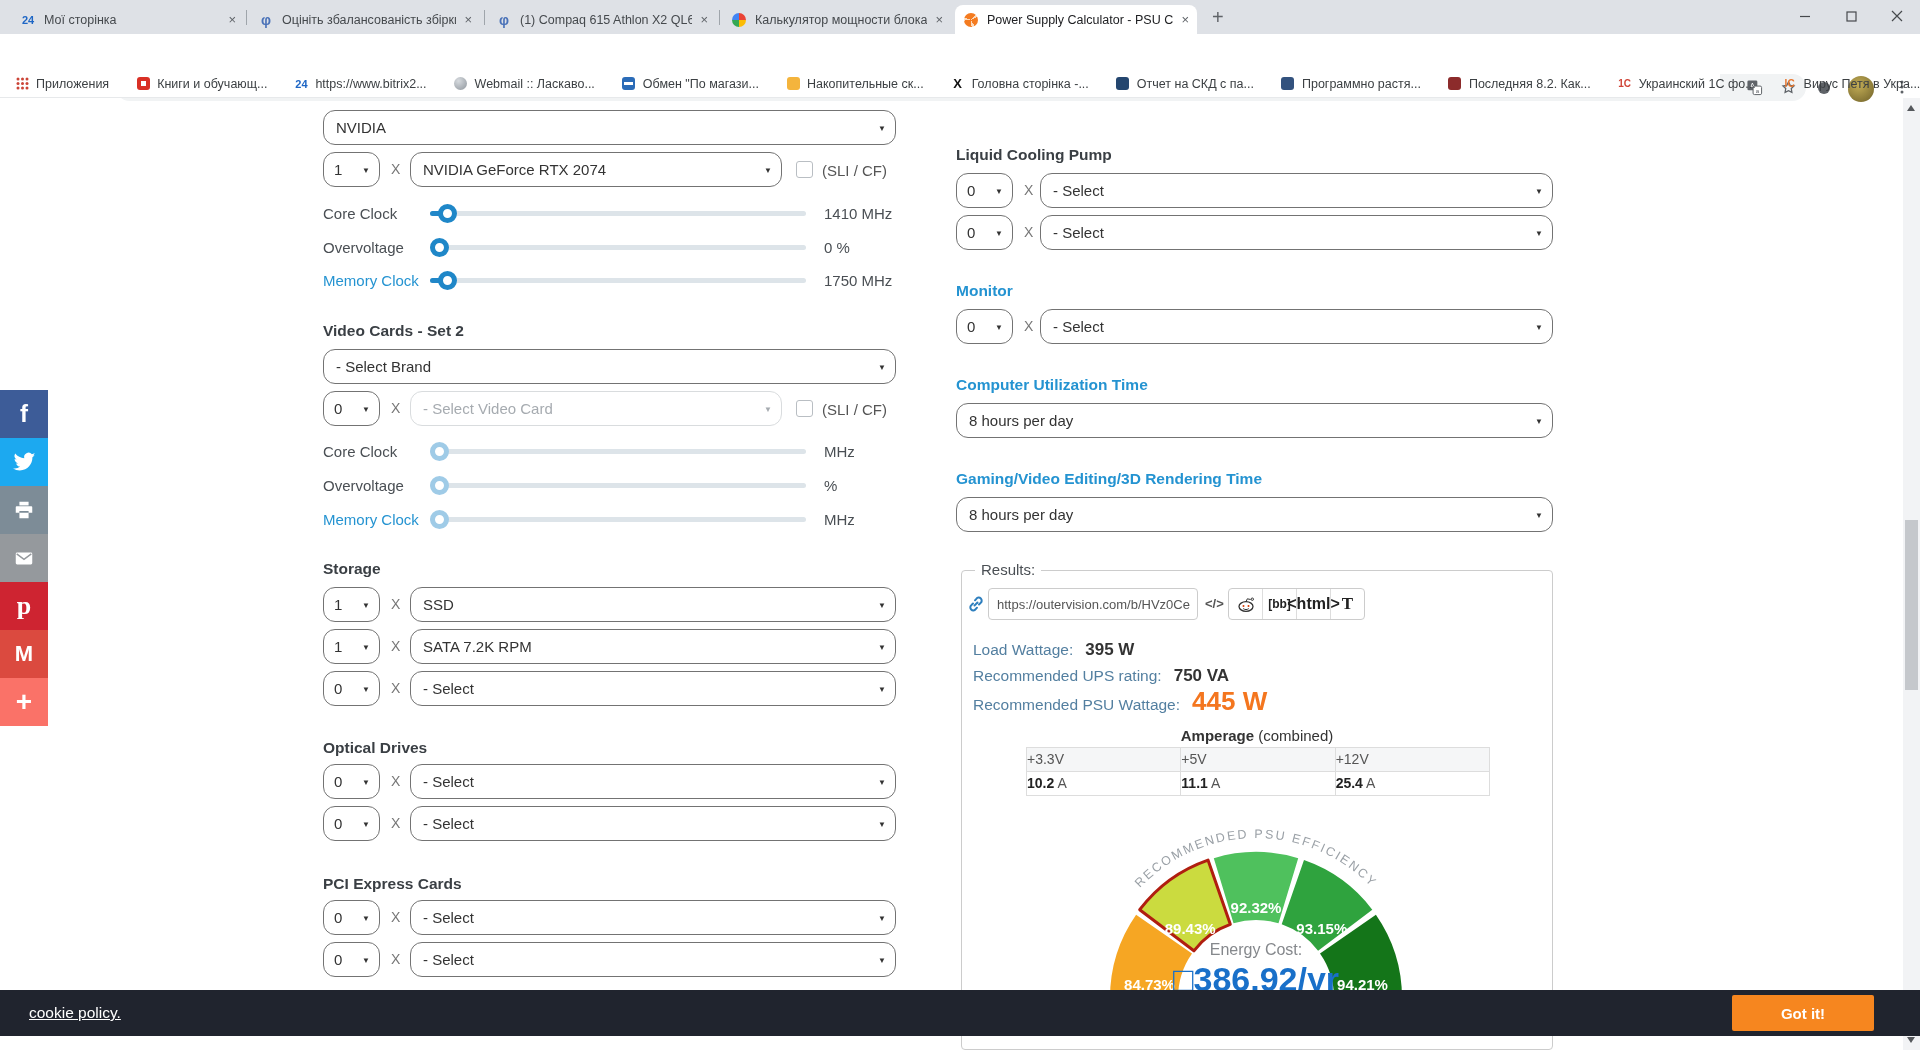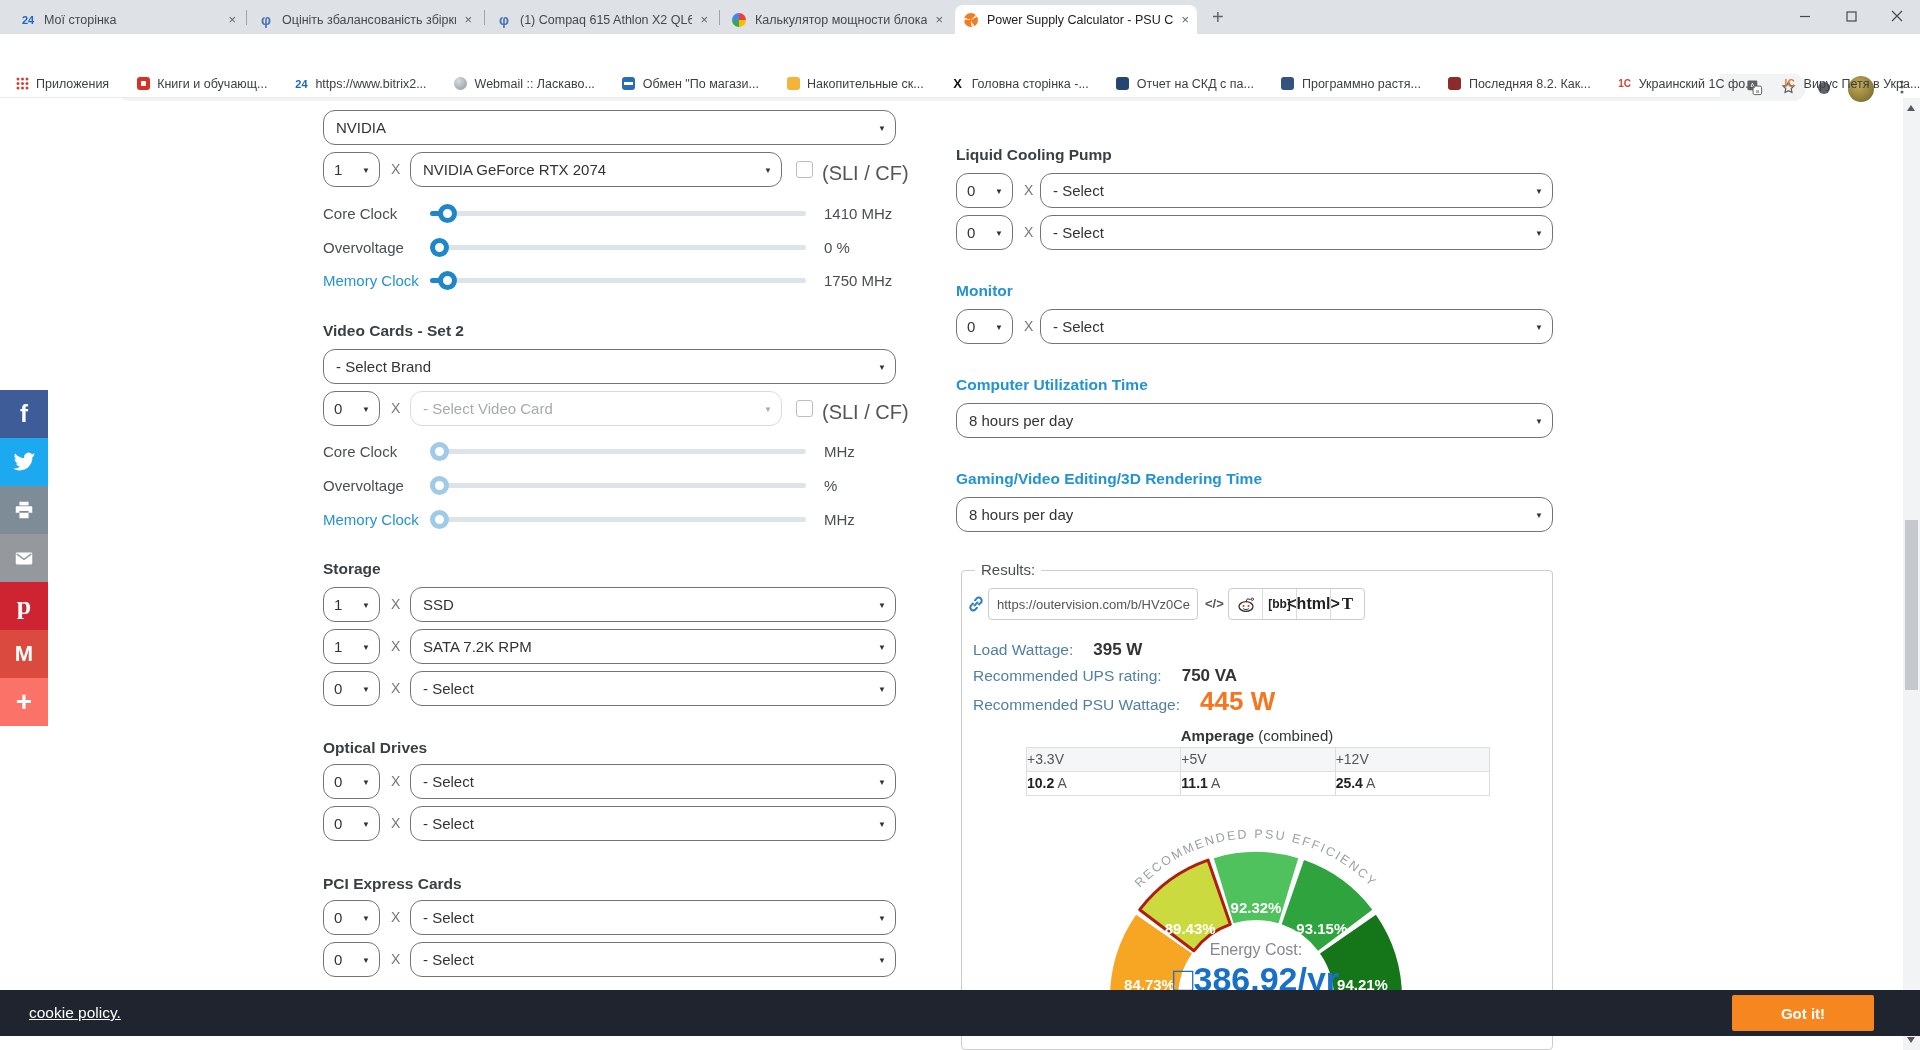--- a/index.html
+++ b/index.html
@@ -35,35 +35,35 @@
   .hdr{position:absolute;font-weight:700;font-size:15.5px;color:#3a3f44;white-space:nowrap}
   .hdr.blue{color:#2493d1}
   .sl-label{position:absolute;font-size:15px;color:#4a4f54;white-space:nowrap}
   .sl-label.blue{color:#2493d1}
   .sl-val{position:absolute;font-size:15px;color:#4a4f54;white-space:nowrap}
   .track{position:absolute;height:5px;border-radius:3px;background:#dde4e9;width:376px}
   .fill{position:absolute;left:0;top:0;height:5px;border-radius:3px;background:#2187c8}
   .thumb{position:absolute;top:-7px;width:19px;height:19px;border-radius:50%;background:#fff;border:5px solid #1f87c8;box-sizing:border-box}
   .thumb.dis{border-color:#9fcbe7}
   .cb{position:absolute;width:17px;height:17px;background:#fff;border:1px solid #b9bec3;border-radius:3px;box-sizing:border-box}
-  .plain{position:absolute;font-size:20px;color:#555;white-space:nowrap}
+  .plain{position:absolute;font-size:15px;color:#555;white-space:nowrap}
   
   .sbtn{position:absolute;left:0;width:48px;height:48px;display:flex;align-items:center;justify-content:center;color:#fff}
   
   .fieldset{position:absolute;left:961px;top:570px;width:592px;height:480px;border:1px solid #ccc;border-radius:4px;box-sizing:border-box}
   .legend{position:absolute;left:975px;top:561px;background:#fff;padding:0 6px;font-size:15px;color:#4a4f54}
   .share-input{position:absolute;left:988px;top:588px;width:210px;height:32px;border:1px solid #ccc;border-radius:4px;
                box-sizing:border-box;display:flex;align-items:center;padding:0 8px;font-size:13px;color:#555;background:#fff;white-space:nowrap;overflow:hidden}
   .codeicon{position:absolute;left:1205px;top:596px;font-size:13px;font-weight:bold;color:#555}
   .igroup{position:absolute;left:1228px;top:588px;height:32px;border:1px solid #ccc;border-radius:4px;box-sizing:border-box;display:flex;background:#fff}
   .icell{width:33px;display:flex;align-items:center;justify-content:center;border-right:1px solid #ddd;font-weight:bold;color:#222;font-size:12px}
   .icell:last-child{border-right:none}
   .rrow{position:absolute;left:973px;white-space:nowrap}
   .rlabel{font-size:15.5px;color:#537fa0}
-  .rval{font-size:17px;font-weight:bold;color:#333;margin-left:20px}
+  .rval{font-size:17px;font-weight:bold;color:#333;margin-left:12px}
   .rval.psu{font-size:26px;color:#f4761f}
   .amp-title{position:absolute;left:961px;top:727px;width:592px;text-align:center;font-size:15px;color:#333}
   .amp-table{position:absolute;left:1026px;top:747px;width:464px;border:1px solid #ddd;font-size:14px;color:#555;box-sizing:border-box;background:#fff}
   .amp-row{display:flex;height:23px;line-height:23px;text-align:left;border-bottom:1px solid #ddd}
   .amp-row:last-child{border-bottom:none}
   .amp-row.gray{background:#f5f6f7}
   .amp-c{flex:1;border-right:1px solid #ddd}
   .amp-c:last-child{border-right:none}
   .amp-c b{color:#222}
   .energy-label{position:absolute;left:1156px;top:941px;width:200px;text-align:center;font-size:16px;color:#85888c}

